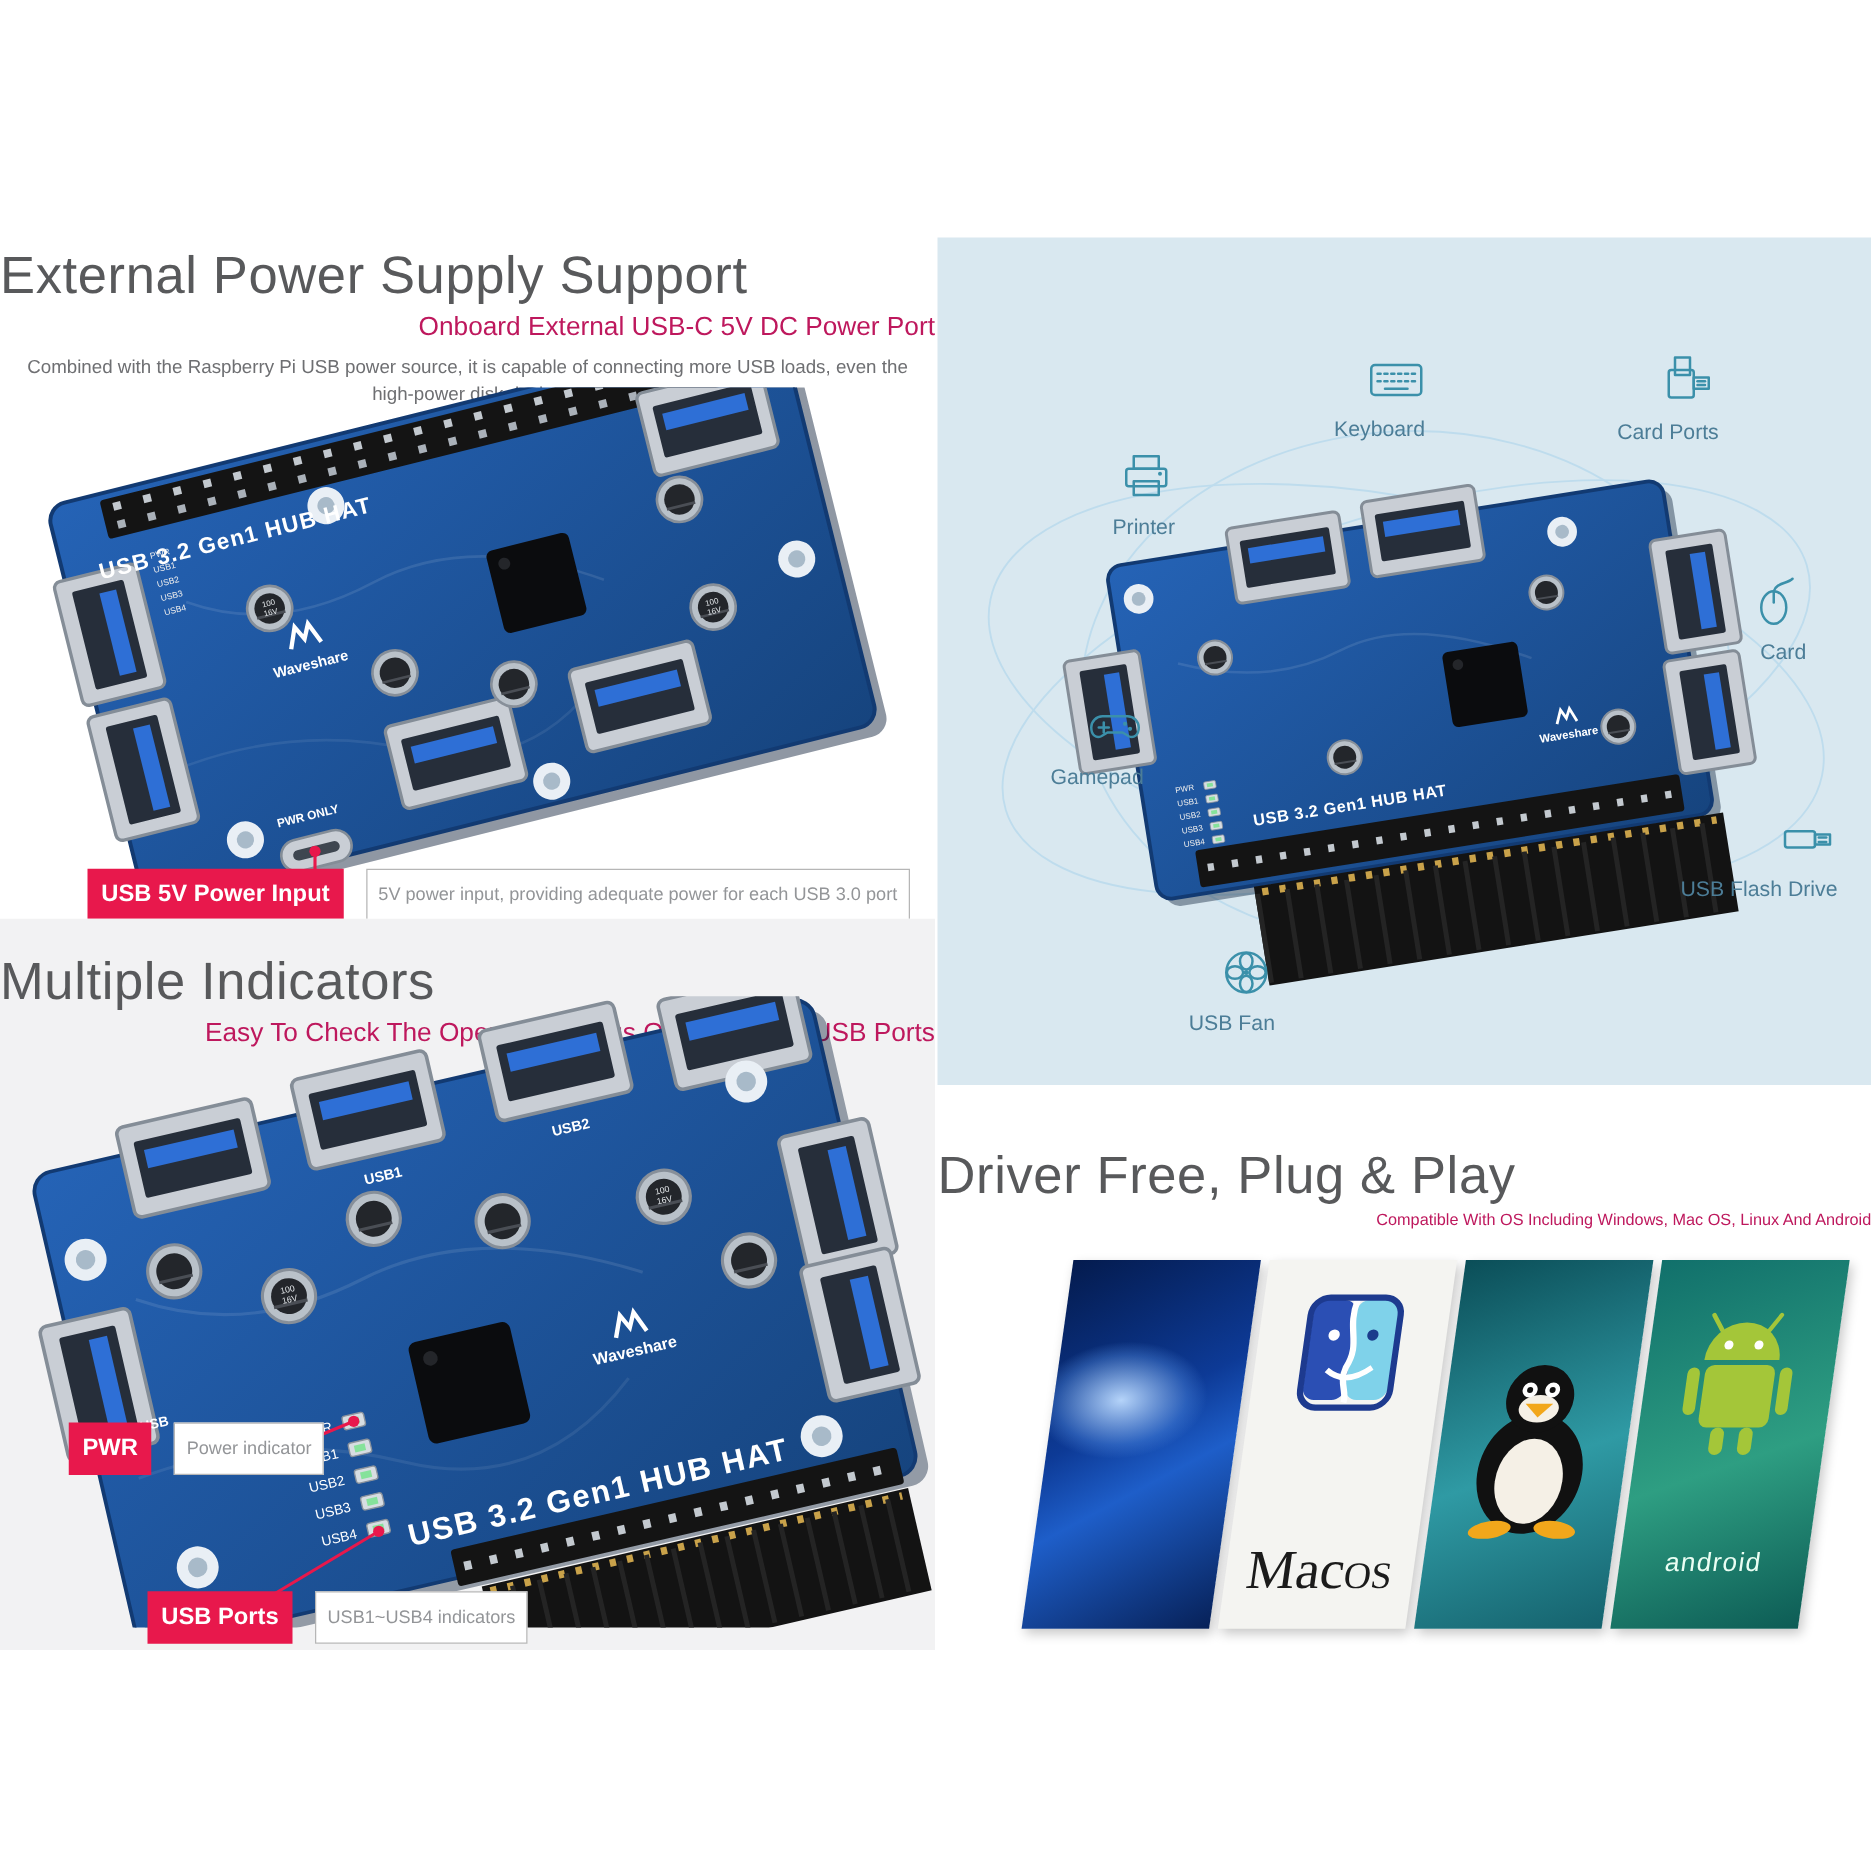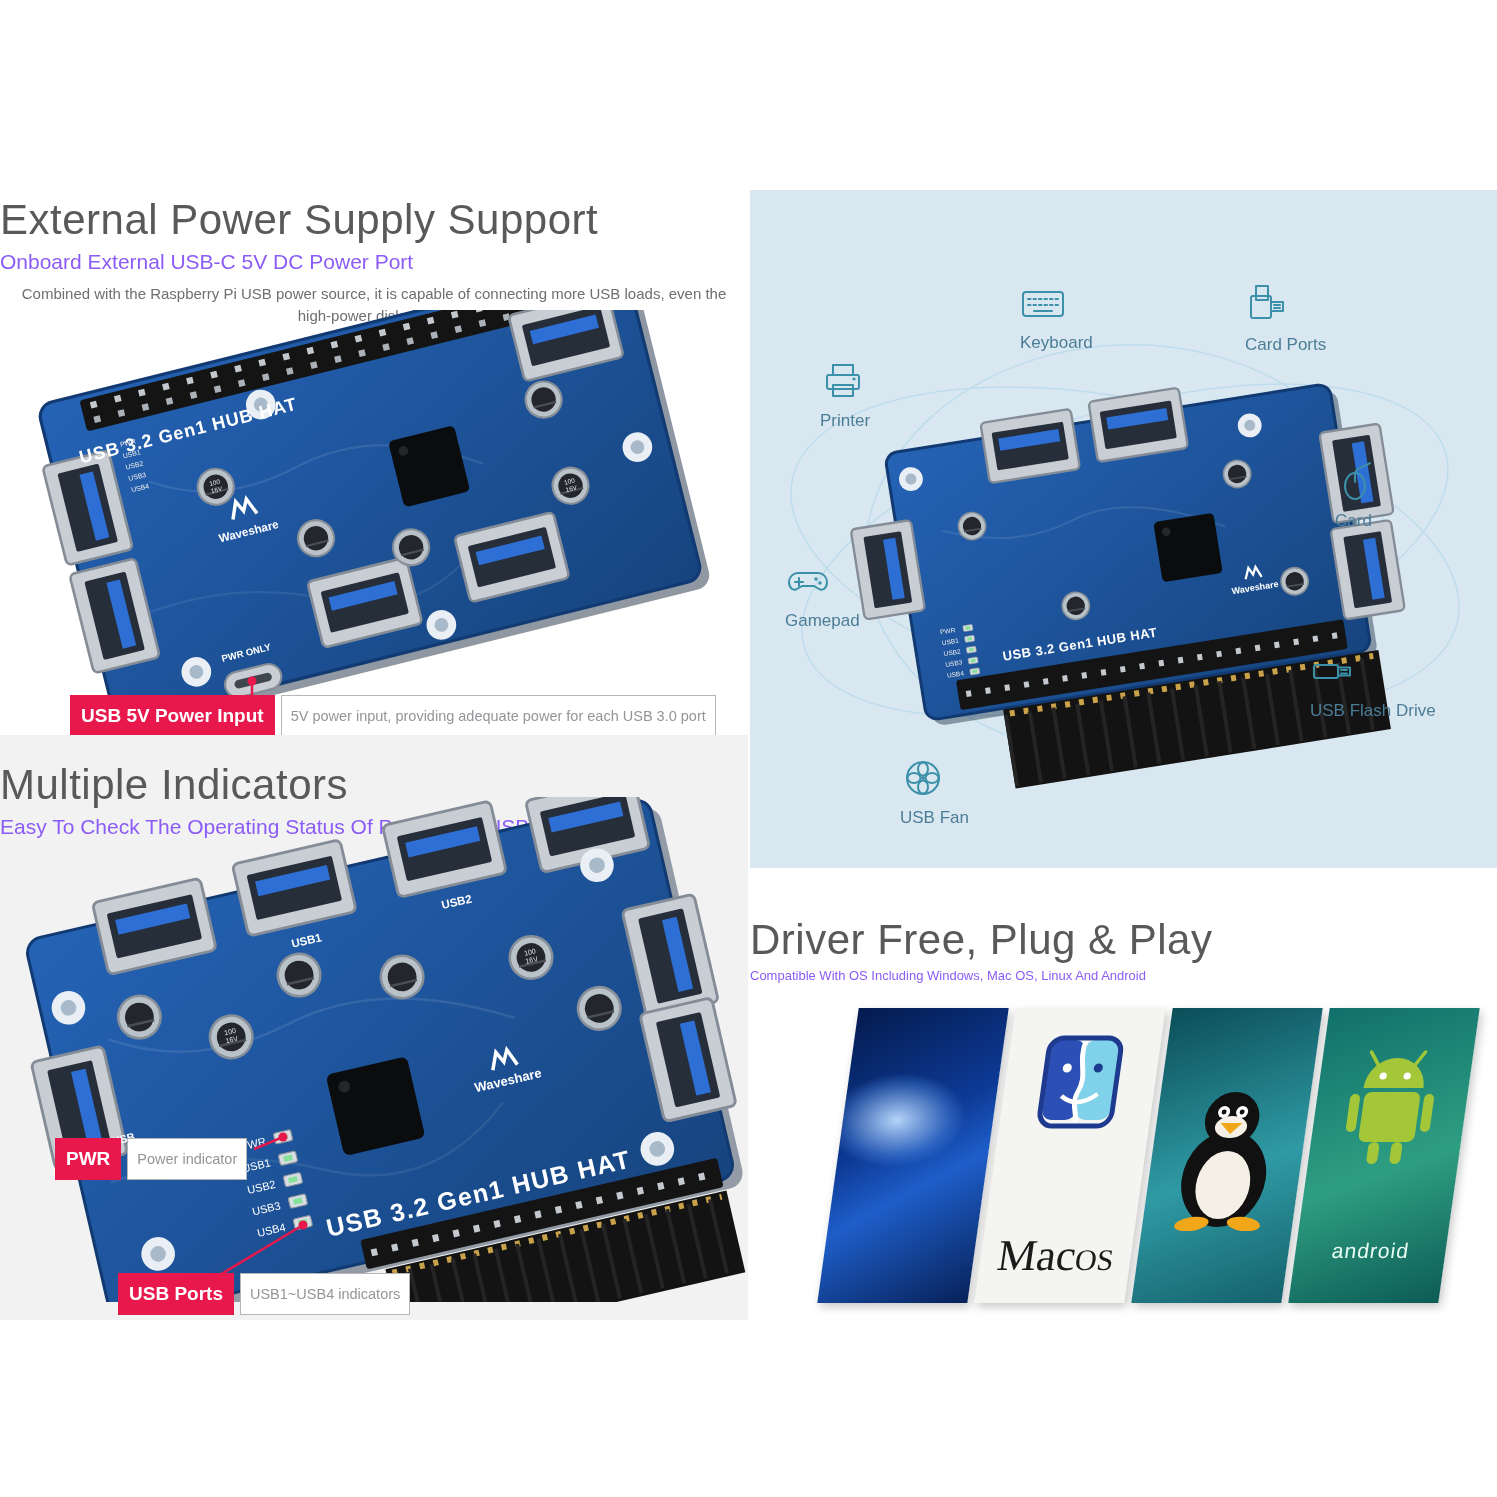--- a/index.html
+++ b/index.html
@@ -4,27 +4,27 @@
 <style>
   *{margin:0;padding:0;box-sizing:border-box}
   body{font-family:"Liberation Sans",sans-serif;background:#fff}
   .canvas{position:relative;width:1497px;height:1497px;background:#fff;overflow:hidden}
   .quad{position:absolute;overflow:hidden}
   .q-tl{left:0;top:0;width:748px;height:735px;background:#fff}
   .q-tr{left:750px;top:190px;width:747px;height:678px;background:#D9E8F0}
   .q-bl{left:0;top:735px;width:748px;height:585px;background:#F2F2F3}
   .q-br{left:750px;top:868px;width:747px;height:500px;background:#fff}
   .sec-title{position:absolute;left:0;width:100%;font-size:42px;font-weight:400;color:#58595B;letter-spacing:.5px}
-  .sec-sub{position:absolute;left:0;width:100%;text-align:left;font-size:21px;color:#8b5cf6}
+  .sec-sub{position:absolute;left:0;width:100%;text-align:right;font-size:21px;color:#be185d}
   .sec-desc{position:absolute;left:12px;right:12px;text-align:center;font-size:15px;line-height:1.45;color:#6E6F72}
   .overlay{position:absolute;left:0;top:0;pointer-events:none}
-  .callout-row{position:absolute;display:flex;gap:6px;align-items:stretch}
+  .callout-row{position:absolute;display:flex;gap:18px;align-items:stretch}
   .co-red{background:#E8184C;color:#fff;font-size:19px;font-weight:bold;padding:3px 11px;white-space:nowrap;display:flex;align-items:center}
   .co-note{border:1px solid #B6B6B6;background:#fff;color:#939598;font-size:14.5px;padding:12px 9px;white-space:nowrap;align-self:center}
-  .device{position:absolute;text-align:left}
+  .device{position:absolute;text-align:right}
   .dev-icon{display:inline-block;line-height:0}
   .dev-icon svg{stroke:#3B90AA;fill:none;stroke-width:2;stroke-linecap:round;stroke-linejoin:round}
   .dev-icon .f{fill:#3B90AA;stroke:none}
   .dev-label{font-size:17px;color:#4C7D97;margin-top:3px;white-space:nowrap}
   .board-svg{position:absolute}
   .bt{fill:#fff;font-weight:bold}
   .os-row{position:absolute;display:flex;gap:7px}
   .os-panel{width:150px;height:295px;transform:skewX(-8deg);overflow:hidden;position:relative;box-shadow:3px 4px 9px rgba(0,0,0,.22)}
   .os-windows{background:
     radial-gradient(ellipse 95px 65px at 36% 38%, rgba(190,220,255,.95), rgba(90,150,235,.35) 55%, transparent 72%),

